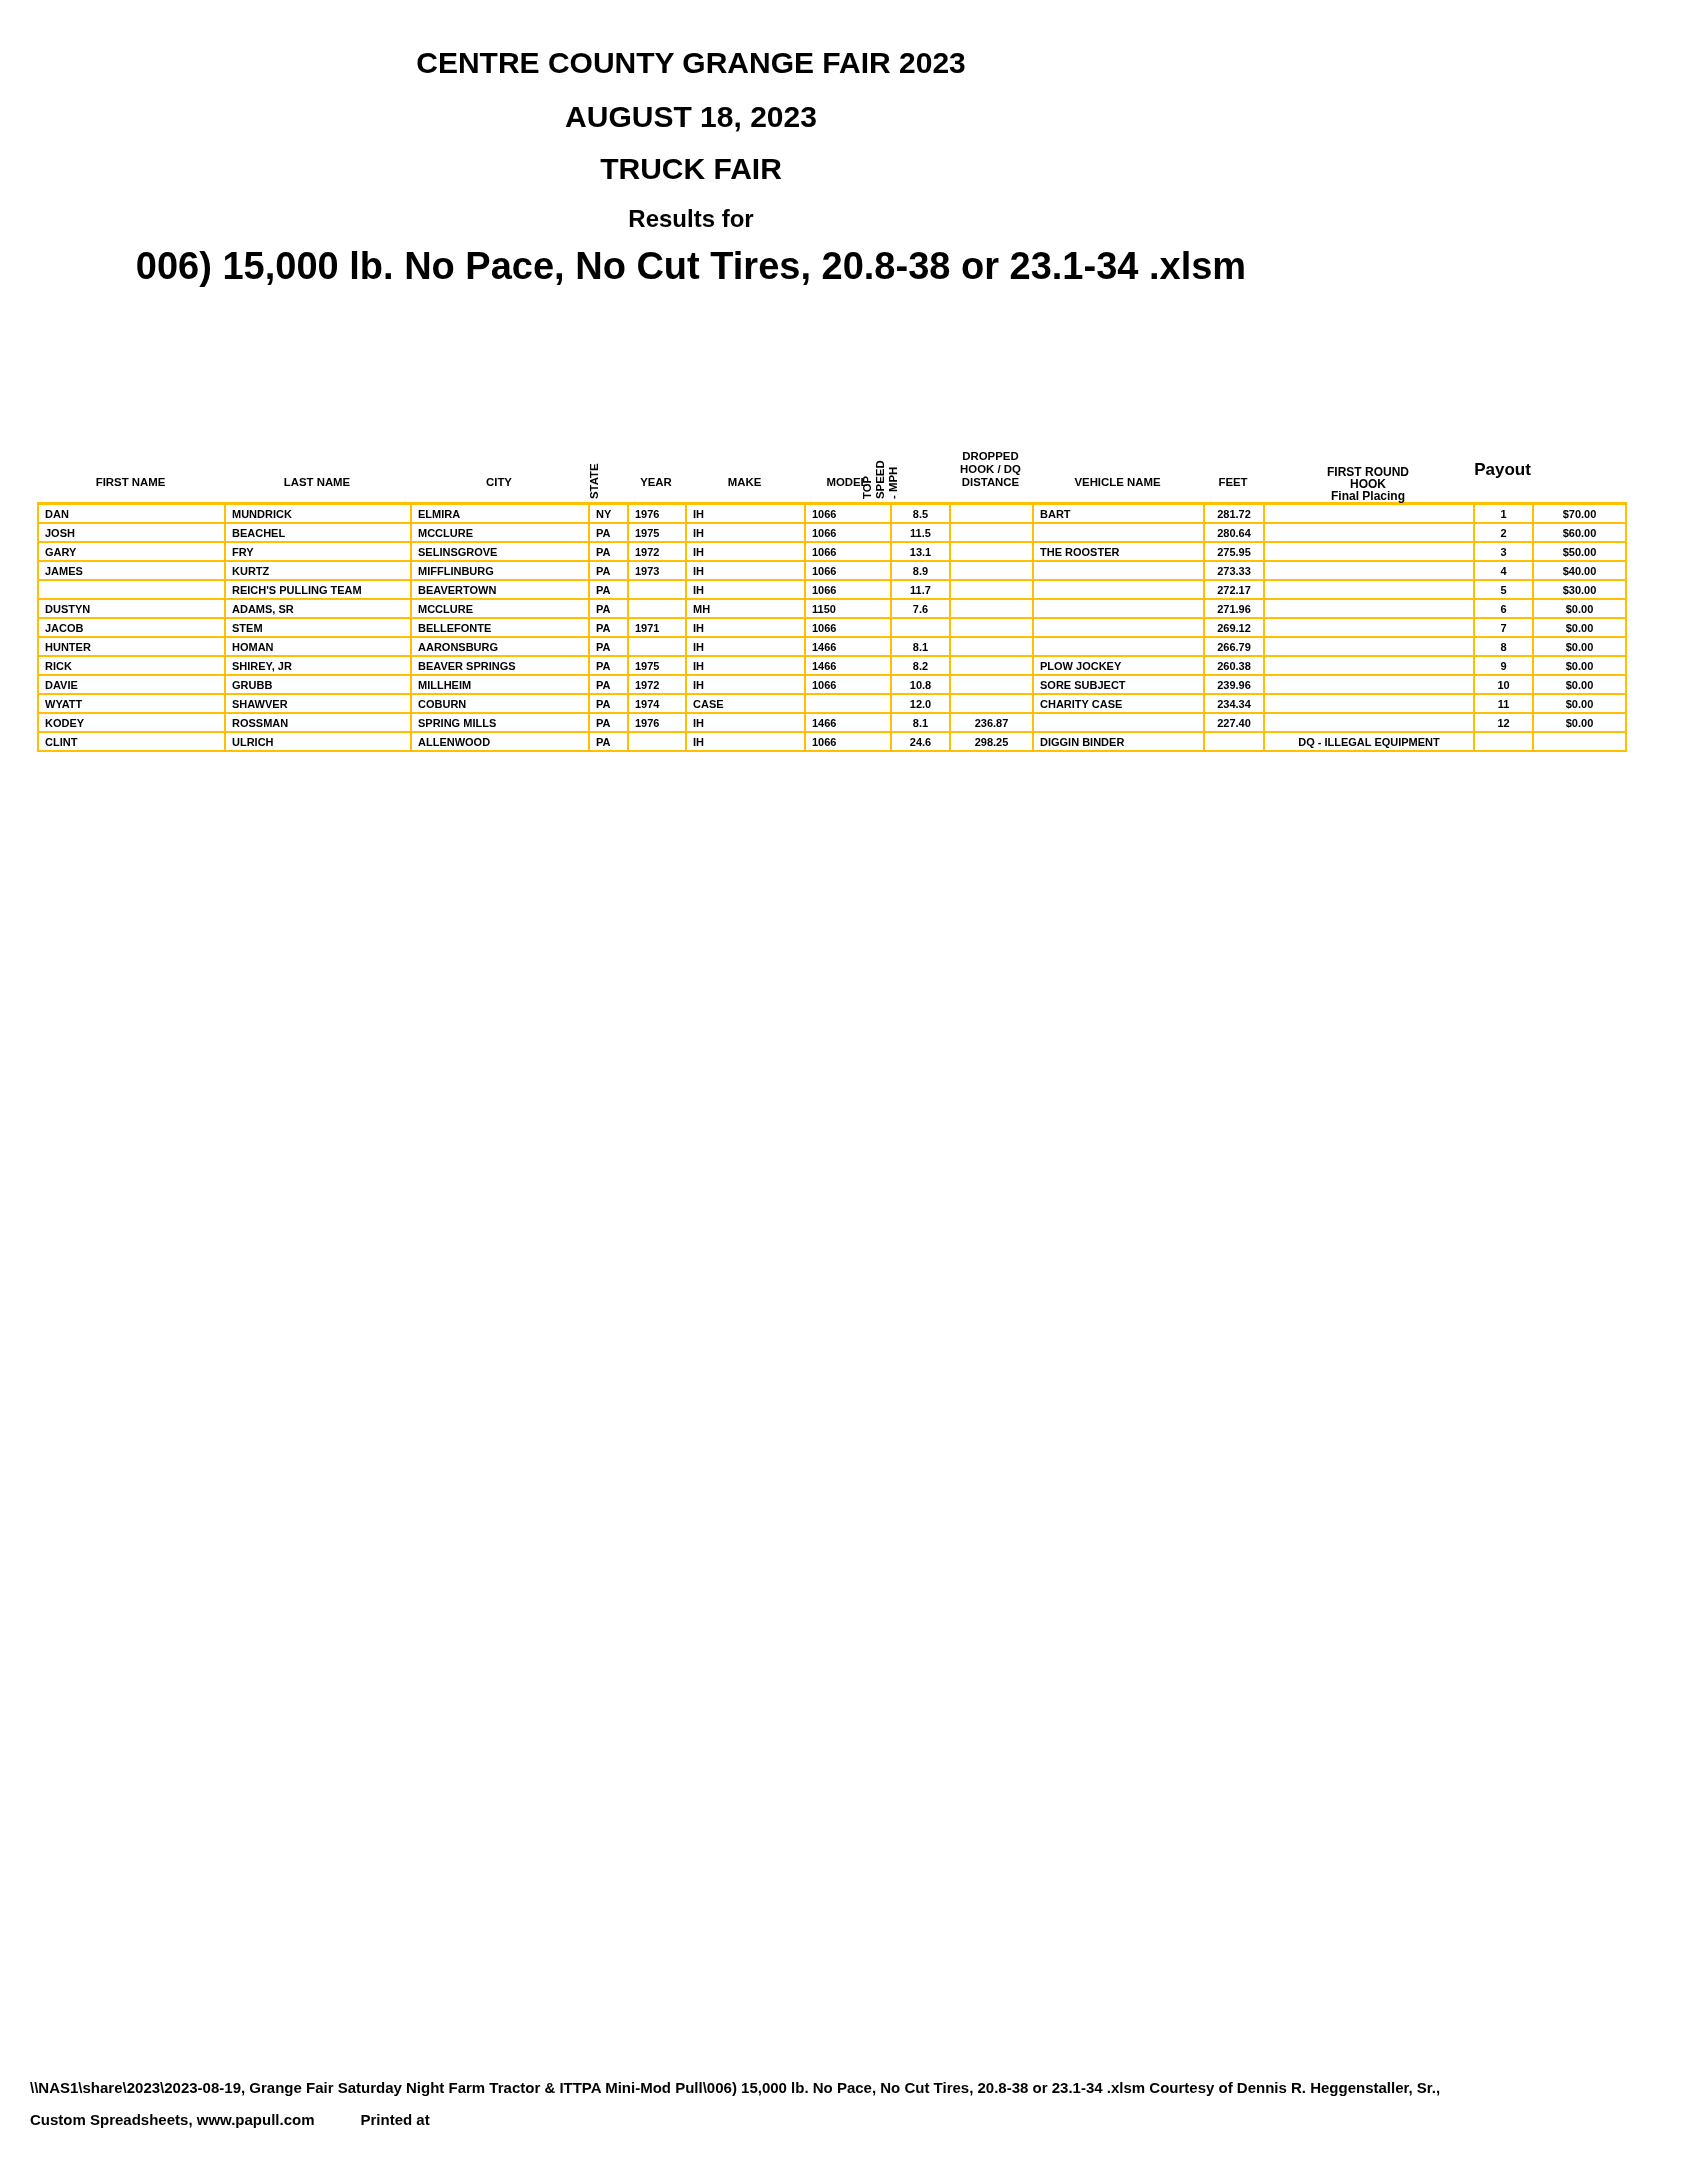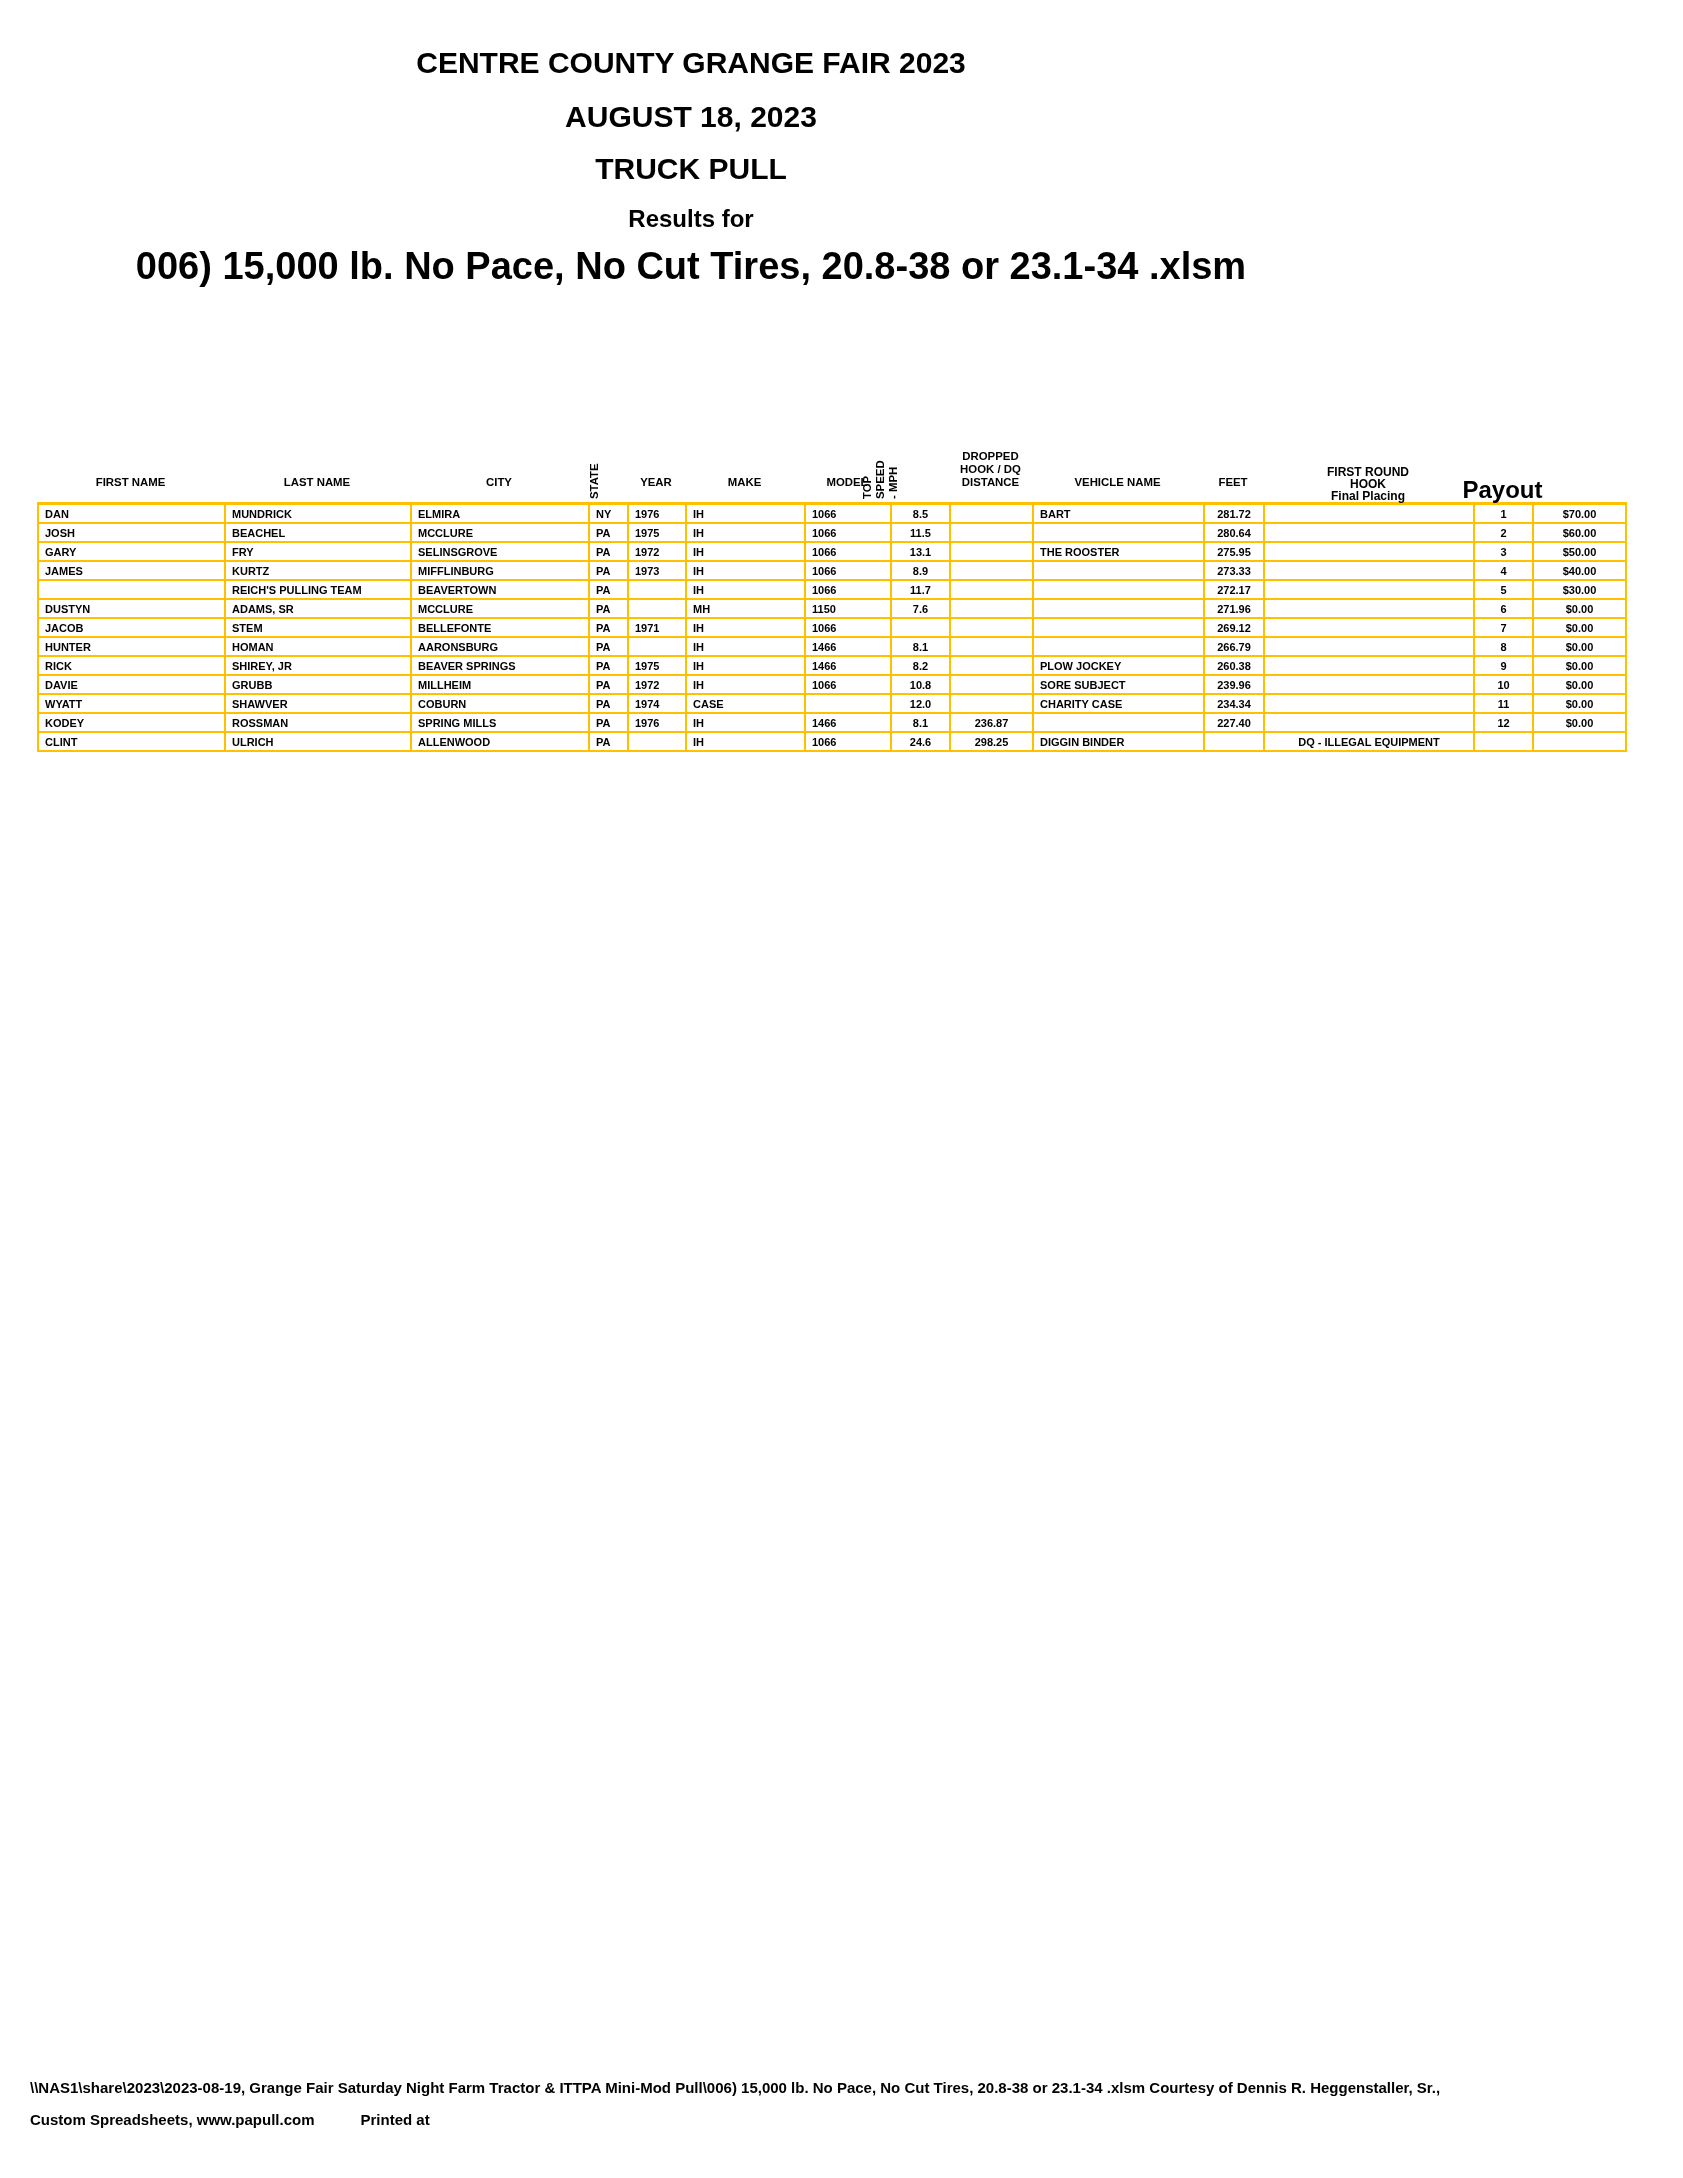--- a/index.html
+++ b/index.html
@@ -40,21 +40,21 @@
     display:flex;
     align-items:flex-end;
     justify-content:center;
     text-align:center;
     font-size:11.4px;
     line-height:13px;
     padding-bottom:13px;
     white-space:pre-line;
   }
   .hc.small  { font-size:12px;  line-height:12px; padding-bottom:0; }
-  .hc.payout { font-size:24px; line-height:24px;  padding-bottom:0; }
+  .hc.payout { font-size:17px; line-height:24px;  padding-bottom:20px; }
   .rotspan {
     position:absolute;
     bottom:3px;
     transform-origin:0 100%;
     transform:rotate(-90deg);
     white-space:pre-line;
     text-align:left;
     font-size:11.4px;
     line-height:13px;
   }
@@ -82,21 +82,21 @@
   .printed { display:inline-block; margin-left:46px; }
 </style>
 </head>
 <body>
 
 <div class="page" style="--gold: #FFC000;">
 
   <div class="titles">
     <div class="t-main t1">CENTRE COUNTY GRANGE FAIR 2023</div>
     <div class="t-main t2">AUGUST 18, 2023</div>
-    <div class="t-main t3">TRUCK PULL</div>
+    <div class="t-main t3">TRUCK FAIR</div>
     <div class="t-sub">Results for</div>
     <div class="t-class">006) 15,000 lb. No Pace, No Cut Tires, 20.8-38 or 23.1-34 .xlsm</div>
   </div>
 
   <div class="tablewrap">
     <div class="thead">
       <div class="hc">FIRST NAME</div>
       <div class="hc">LAST NAME</div>
       <div class="hc">CITY</div>
       <div class="hc"><span class="rotspan rot-1line">STATE</span></div>

